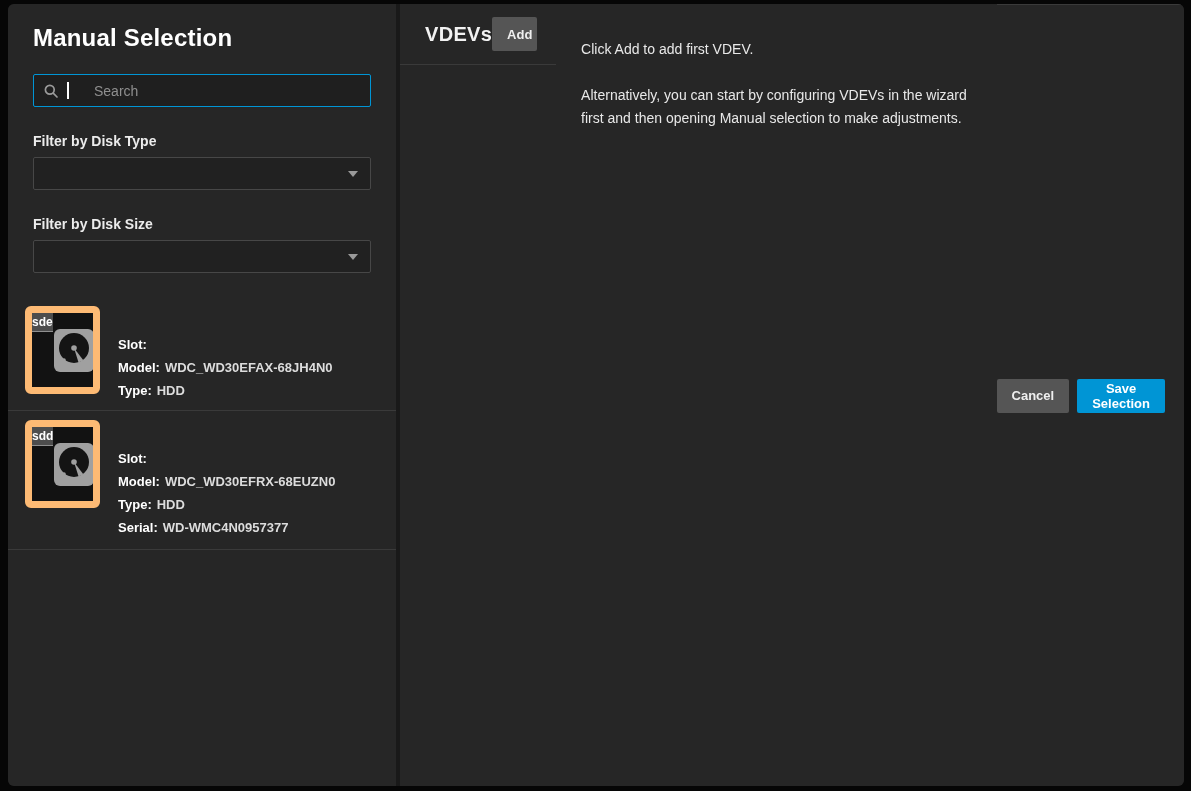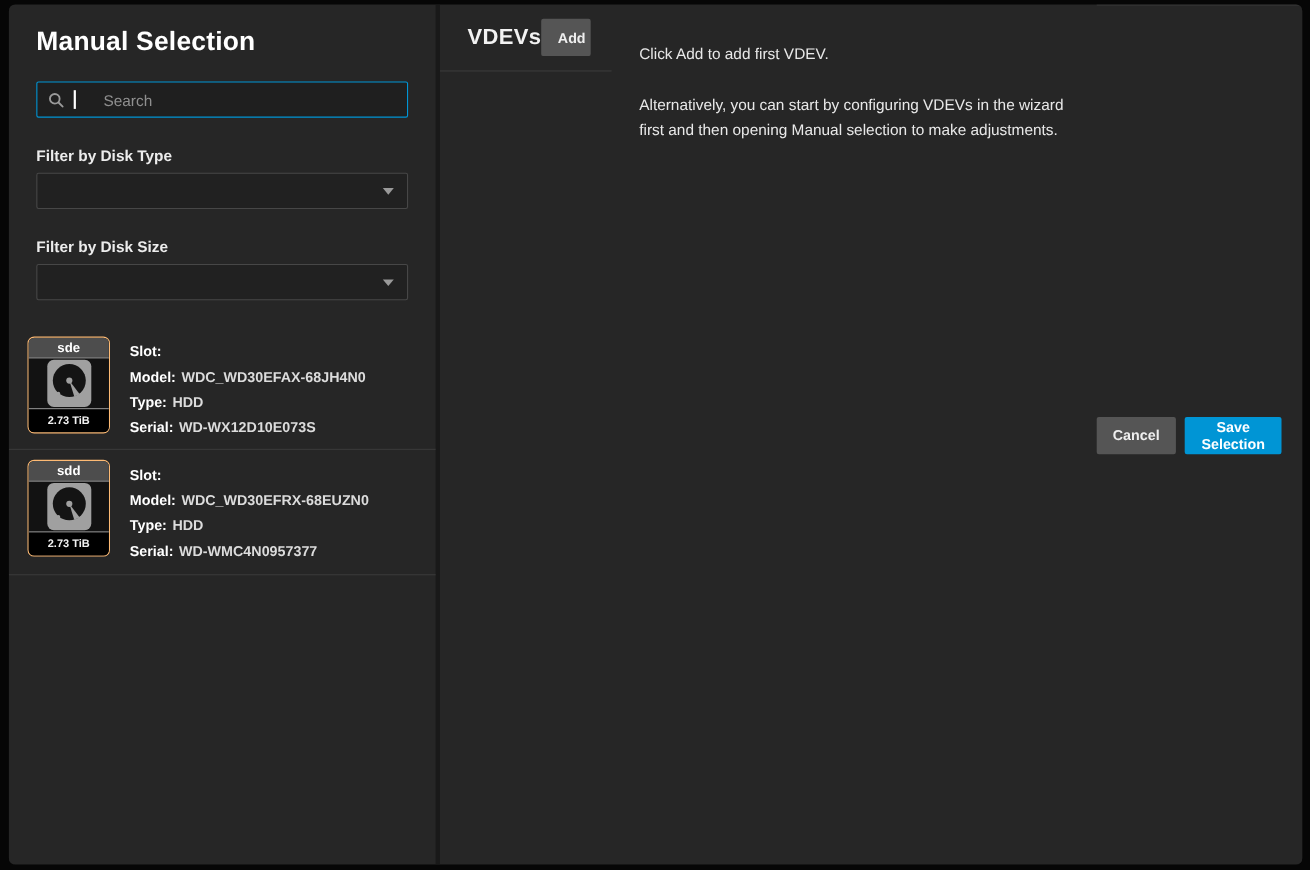--- a/index.html
+++ b/index.html
@@ -40,34 +40,34 @@
     position:absolute; right:12px; top:50%; margin-top:-3px;
     width:0; height:0; border-left:5px solid transparent; border-right:5px solid transparent;
     border-top:6px solid #9a9a9a;
   }
 
   .disk-list { margin-top:24px; }
   .disk-row { display:flex; padding:9px 16px 10px 17px; border-bottom:1px solid #3a3a3a; cursor:pointer; }
   .disk-row:first-child { padding-bottom:8px; }
 
   .disk-icon {
-    width:75px; height:88px; border:1px solid #fdba74; border-radius:6px;
-    overflow:hidden; display:flex; flex-direction:column; flex:0 0 auto; background:#121212;
+    width:75px; height:88px; border:7px solid #fdba74; border-radius:6px;
+    overflow:hidden; display:flex; flex-direction:row; flex:0 0 auto; background:#121212;
   }
   .disk-icon-top {
     height:19px; background:#4d4d4d; color:#ffffff; font-size:12px; font-weight:700;
     display:flex; align-items:center; justify-content:center; border-bottom:1px solid #8f8f8f;
   }
   .disk-icon-mid { flex:1; display:flex; align-items:center; justify-content:center; background:#121212; }
   .disk-icon-bottom {
     height:22px; background:#000000; color:#f2f2f2; font-size:10px; font-weight:700;
     display:flex; align-items:center; justify-content:center; border-top:1px solid #8f8f8f;
   }
 
-  .disk-details { margin-left:18px; padding-top:2px; }
+  .disk-details { margin-left:18px; padding-top:2px;margin-top:25px; }
   .disk-line { font-size:13px; line-height:23px; white-space:nowrap; }
   .disk-line .lbl { color:#ffffff; font-weight:700; }
   .disk-line .val { color:#dcdcdc; font-weight:700; margin-left:5px; }
 
   
   .right-panel { flex:1; background:#262626; display:flex; flex-direction:row; }
   .rp-header { height:61px; flex:0 0 61px; display:flex; align-items:center; padding:0 19px 0 25px; border-bottom:1px solid #3a3a3a; }
   .rp-title { color:#f2f2f2; font-size:20px; font-weight:700; letter-spacing:.3px; flex:1; }
 
   .btn {
@@ -129,21 +129,20 @@
               <path d="M21 20 L30.5 32.5 L25.5 34.5 Z" fill="#a0a0a0"></path>
               <circle cx="11" cy="32" r="1.8" fill="#a0a0a0"></circle>
             </svg>
           </div>
           <div class="disk-icon-bottom">2.73 TiB</div>
         </div>
         <div class="disk-details">
           <div class="disk-line"><span class="lbl">Slot:</span><span class="val"></span></div>
           <div class="disk-line"><span class="lbl">Model:</span><span class="val">WDC_WD30EFAX-68JH4N0</span></div>
           <div class="disk-line"><span class="lbl">Type:</span><span class="val">HDD</span></div>
-          <div class="disk-line"><span class="lbl">Serial:</span><span class="val">WD-WX12D10E073S</span></div>
         </div>
       </div>
 
       <div class="disk-row">
         <div class="disk-icon">
           <div class="disk-icon-top">sdd</div>
           <div class="disk-icon-mid">
             <svg width="42" height="45" viewBox="0 0 42 45">
               <rect x="1" y="1" width="40" height="43" rx="6" fill="#a0a0a0"></rect>
               <circle cx="21" cy="20" r="15" fill="#141414"></circle>

